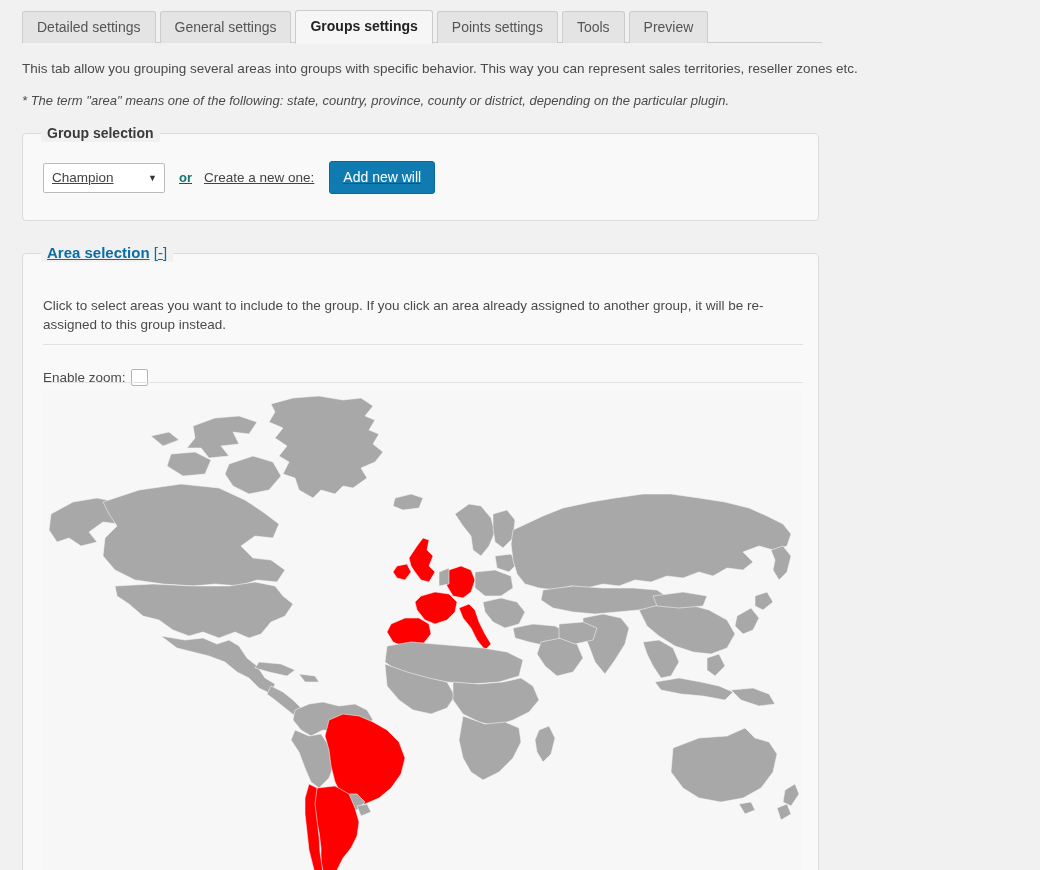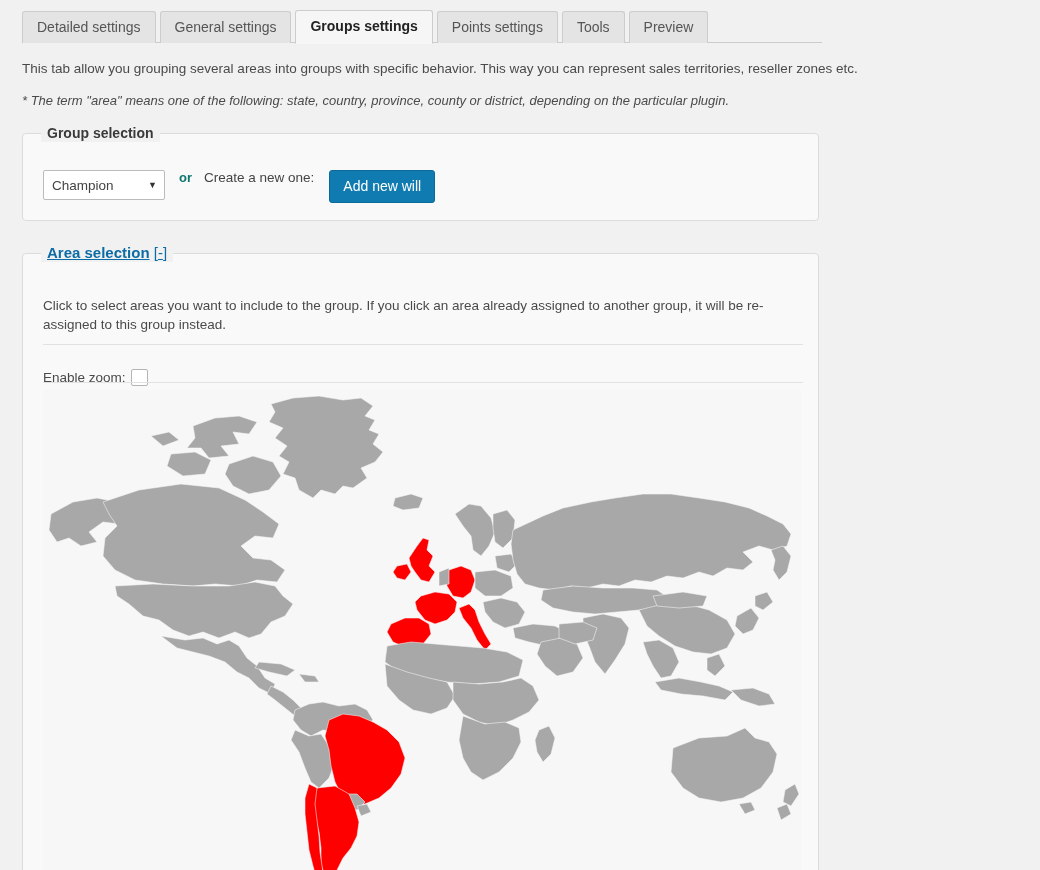--- a/index.html
+++ b/index.html
@@ -113,23 +113,24 @@
     cursor: pointer;
   }
 
   #group-panel { left: 22px; top: 133px; width: 797px; height: 88px; }
   #area-panel  { left: 22px; top: 253px; width: 797px; height: 640px; }
 
   
   .group-row {
     position: absolute;
     left: 20px;
-    top: 36px;
+    top: 27px;
     display: flex;
-    align-items: flex-start;
+    align-items: center;
+    text-decoration: underline;
   }
   .select-wrap {
     position: relative;
     width: 120px;
     height: 28px;
     background: #fff;
     border: 1px solid #bbb;
     border-radius: 2px;
     display: flex;
     align-items: center;

